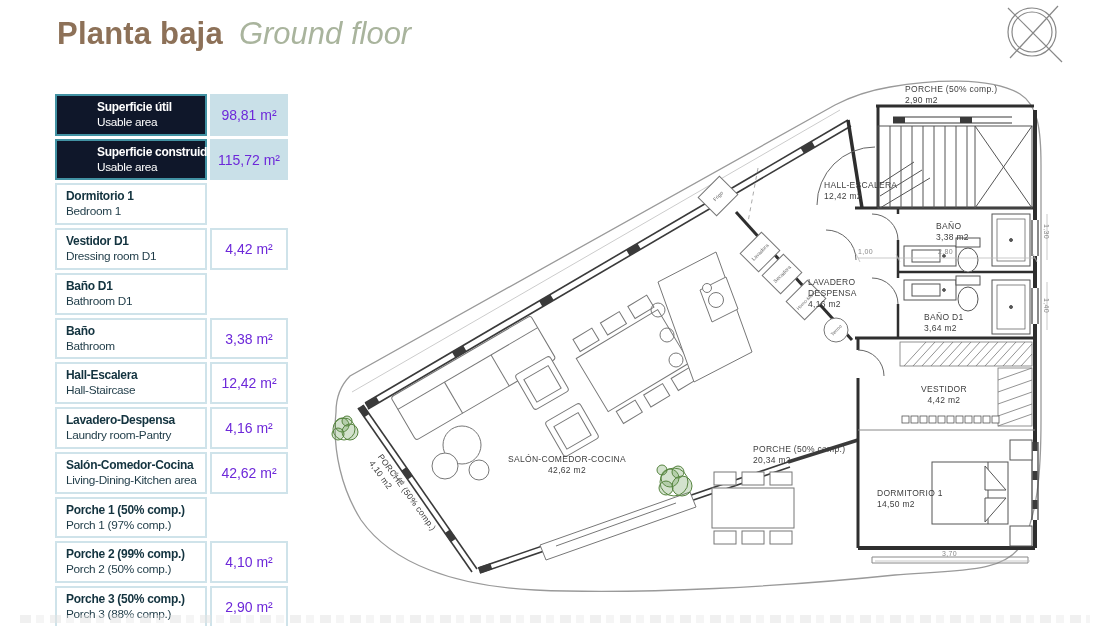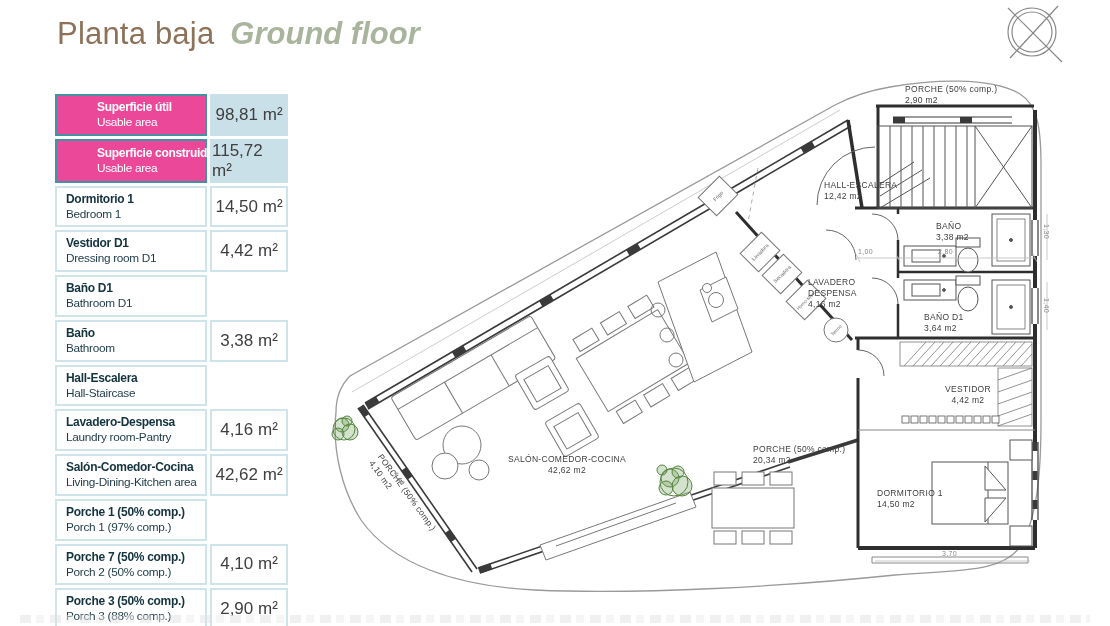--- a/index.html
+++ b/index.html
@@ -1,30 +1,30 @@
 <!DOCTYPE html>
 <html><head>
 <meta charset="utf-8">
 <style>
   html,body{margin:0;padding:0;background:#fff;}
   #page{position:relative;width:1110px;height:626px;background:#fff;overflow:hidden;
         font-family:"Liberation Sans",sans-serif;}
   
   #title{position:absolute;left:57px;top:16px;white-space:nowrap;}
-  #title .main{font-size:31px;font-weight:normal;color:#8d7158;letter-spacing:.2px;margin-top:15px;}
-  #title .sub{font-size:31px;font-style:italic;font-weight:700;color:#a9b49d;margin-left:16px;}
+  #title .main{font-size:31px;font-weight:bold;color:#8d7158;letter-spacing:.2px;margin-top:15px;}
+  #title .sub{font-size:31px;font-style:italic;font-weight:400;color:#a9b49d;margin-left:16px;}
   
   #legend{position:absolute;left:55px;top:94px;width:236px;}
   .trow{display:grid;grid-template-columns:152px 78px;gap:3px;margin-bottom:3px;}
   .tcell{background:#fff;border:2px solid #cfe3ea;box-sizing:border-box;}
   .tcell.label{padding:4px 4px 4px 9px;display:flex;flex-direction:column;justify-content:center;min-height:38px;}
-  .tcell.value{display:flex;align-items:center;justify-content:center;font-size:17px;color:#404040;min-height:38px;}
+  .tcell.value{display:flex;align-items:center;justify-content:center;font-size:14px;color:#6d28d9;min-height:38px;}
   .es{font-size:12px;font-weight:bold;color:#13333f;letter-spacing:-.3px;white-space:nowrap;line-height:1.25;}
   .en{font-size:11.8px;color:#1d3a46;letter-spacing:-.3px;white-space:nowrap;line-height:1.25;}
-  .trow.hl .tcell.label{background:#ec4899;border-color:#4292a3;padding-left:40px;}
+  .trow.hl .tcell.label{background:#0f172a;border-color:#4292a3;padding-left:40px;}
   .trow.hl .es,.trow.hl .en{color:#fff;}
   .trow.hl .tcell.value{background:#c9e0e8;border-color:#c9e0e8;}
   
   #plan{position:absolute;left:0;top:0;width:1110px;height:626px;}
   .rlabel{position:absolute;font-size:8.5px;line-height:1.3;color:#3d3d3d;letter-spacing:.3px;white-space:nowrap;}
   .rlabel.center{transform:translateX(-50%);text-align:center;}
   .rlabel.rot{transform:rotate(54deg);transform-origin:left top;}
   .rlabel.wrap{white-space:normal;width:56px;}
   .dim{position:absolute;font-size:7px;color:#8a8a8a;letter-spacing:.3px;white-space:nowrap;}
   .dim.v{transform:rotate(90deg);transform-origin:left top;}
@@ -56,21 +56,20 @@
           <div class="es">Superficie construida</div>
           <div class="en">Usable area</div>
         </div>
       <div class="tcell value">115,72 m²</div>
     </div>
     <div class="trow">
       <div class="tcell label">
           <div class="es">Dormitorio 1</div>
           <div class="en">Bedroom 1</div>
         </div>
-      <div class="tcell value">14,50 m²</div>
     </div>
     <div class="trow">
       <div class="tcell label">
           <div class="es">Vestidor D1</div>
           <div class="en">Dressing room D1</div>
         </div>
       <div class="tcell value">4,42 m²</div>
     </div>
     <div class="trow">
       <div class="tcell label">
@@ -83,20 +82,21 @@
           <div class="es">Baño</div>
           <div class="en">Bathroom</div>
         </div>
       <div class="tcell value">3,38 m²</div>
     </div>
     <div class="trow">
       <div class="tcell label">
           <div class="es">Hall-Escalera</div>
           <div class="en">Hall-Staircase</div>
         </div>
+      <div class="tcell value">12,42 m²</div>
     </div>
     <div class="trow">
       <div class="tcell label">
           <div class="es">Lavadero-Despensa</div>
           <div class="en">Laundry room-Pantry</div>
         </div>
       <div class="tcell value">4,16 m²</div>
     </div>
     <div class="trow">
       <div class="tcell label">
@@ -106,21 +106,21 @@
       <div class="tcell value">42,62 m²</div>
     </div>
     <div class="trow">
       <div class="tcell label">
           <div class="es">Porche 1 (50% comp.)</div>
           <div class="en">Porch 1 (97% comp.)</div>
         </div>
     </div>
     <div class="trow">
       <div class="tcell label">
-          <div class="es">Porche 7 (50% comp.)</div>
+          <div class="es">Porche 2 (99% comp.)</div>
           <div class="en">Porch 2 (50% comp.)</div>
         </div>
       <div class="tcell value">4,10 m²</div>
     </div>
     <div class="trow">
       <div class="tcell label">
           <div class="es">Porche 3 (50% comp.)</div>
           <div class="en">Porch 3 (88% comp.)</div>
         </div>
       <div class="tcell value">2,90 m²</div>
@@ -381,21 +381,21 @@
       <div>3,38 m2</div>
     </div>
     <div class="rlabel wrap" style="left:808px;top:277px;">
       <div>LAVADERO DESPENSA</div>
       <div>4,16 m2</div>
     </div>
     <div class="rlabel" style="left:924px;top:312px;">
       <div>BAÑO D1</div>
       <div>3,64 m2</div>
     </div>
-    <div class="rlabel center" style="left:968px;top:384px;">
+    <div class="rlabel center" style="left:944px;top:384px;">
       <div>VESTIDOR</div>
       <div>4,42 m2</div>
     </div>
     <div class="rlabel" style="left:877px;top:488px;">
       <div>DORMITORIO 1</div>
       <div>14,50 m2</div>
     </div>
     <div class="rlabel center" style="left:567px;top:454px;">
       <div>SALÓN-COMEDOR-COCINA</div>
       <div>42,62 m2</div>

